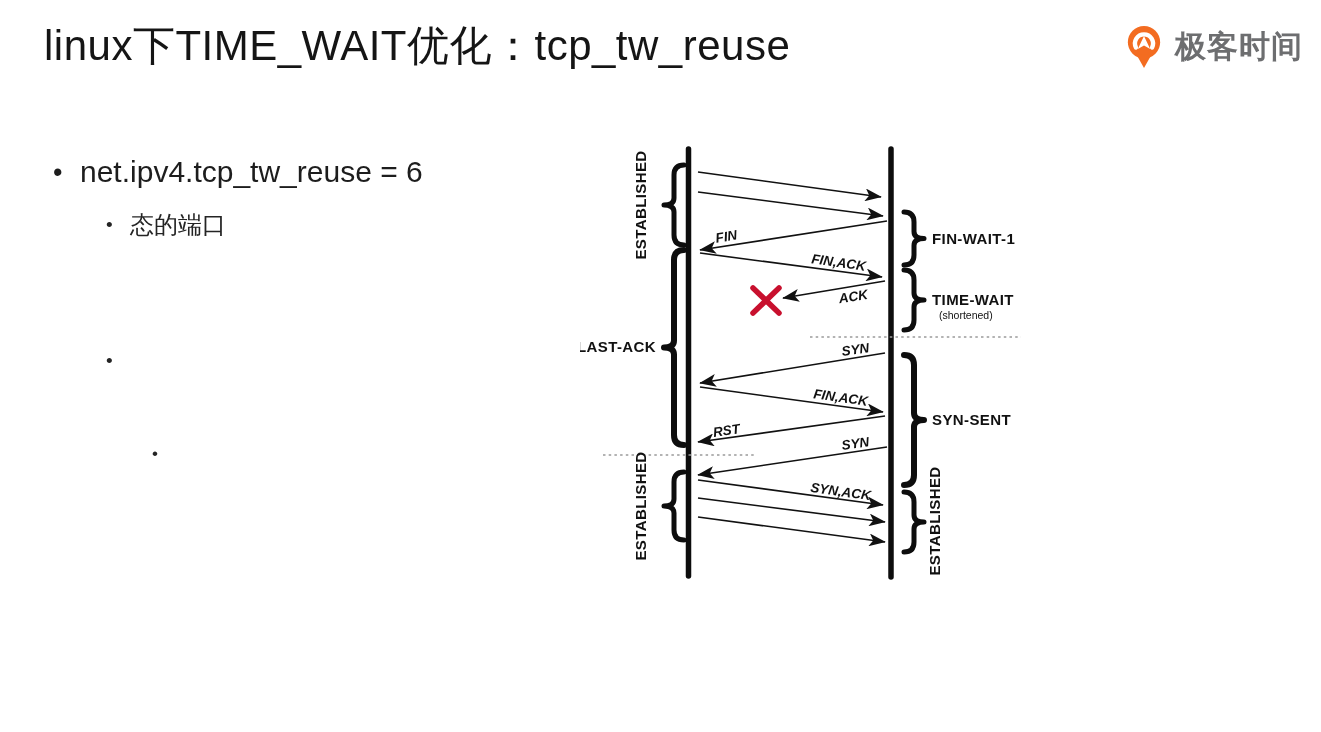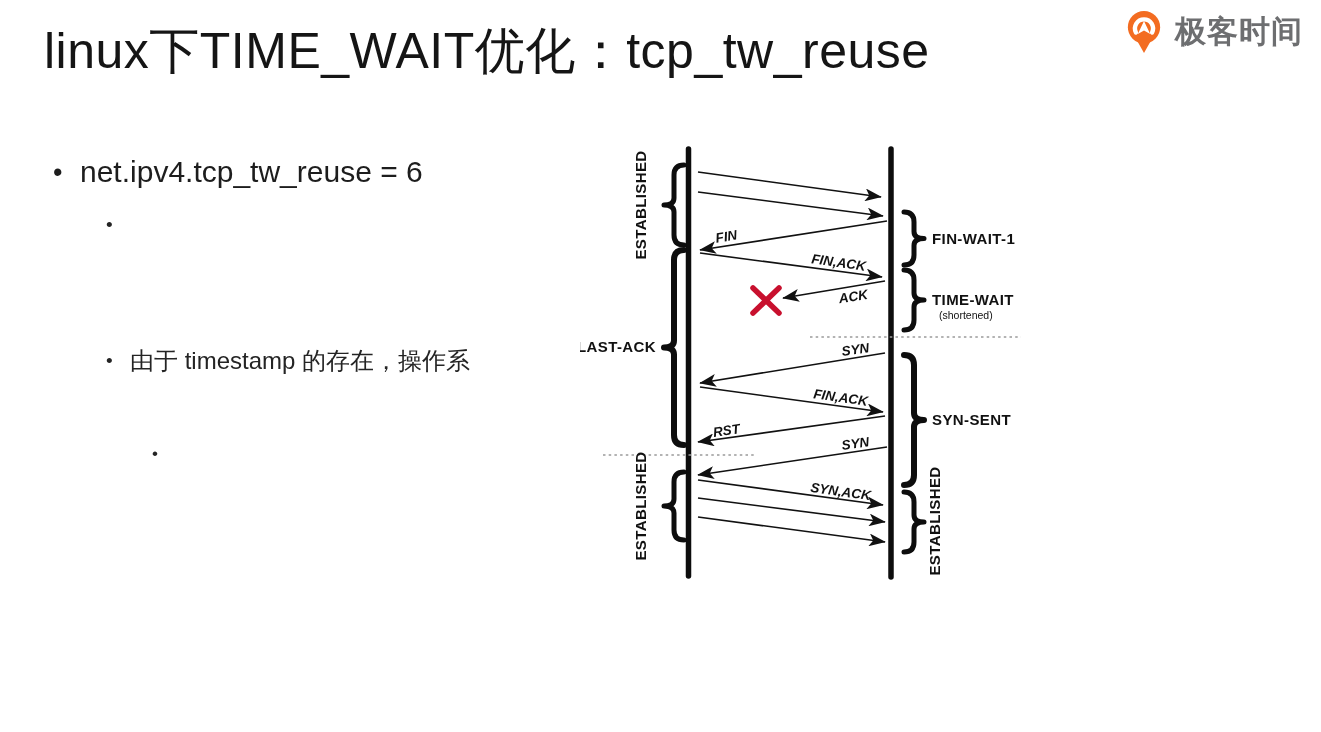--- a/index.html
+++ b/index.html
@@ -2,24 +2,24 @@
 <html><head>
 <meta charset="utf-8">
 <style>
   html,body{margin:0;padding:0;}
   body{
     width:1321px;height:732px;background:#ffffff;position:relative;overflow:hidden;
     font-family:"Liberation Sans","DejaVu Sans",sans-serif;
   }
   .title{
     position:absolute;left:44px;top:18px;margin:0;
-    font-size:50px;font-weight:300;color:#151515;letter-spacing:0.5px;white-space:nowrap;
+    font-size:42px;font-weight:300;color:#151515;letter-spacing:0.5px;white-space:nowrap;
   }
   
-  .logo{position:absolute;right:18px;top:9px;display:flex;align-items:center;gap:12px;}
+  .logo{position:absolute;right:18px;top:24px;display:flex;align-items:center;gap:12px;}
   .logo-text{font-size:31px;font-weight:700;color:#6d6e70;letter-spacing:1px;}
   
   .bullet-row{position:absolute;display:flex;align-items:flex-start;color:#1d1d1d;}
   .b1{left:46px;top:150px;font-size:30px;line-height:44px;}
   .b1 .marker{width:34px;padding-left:7px;box-sizing:border-box;font-size:27px;}
   .sub{font-size:24px;line-height:46px;color:#242424;}
   .sub .marker{width:32px;padding-left:8px;box-sizing:border-box;font-size:19px;}
   .sub1{left:98px;top:202px;}
   .sub2{left:98px;top:338px;}
   .b3{left:146px;top:431px;font-size:22px;line-height:45px;color:#242424;}
@@ -56,27 +56,27 @@
   </div>
 
   <div class="bullet-row b1">
     <span class="marker">•</span>
     <span>net.ipv4.tcp_tw_reuse = 6</span>
   </div>
 
   <div class="bullet-row sub sub1">
     <span class="marker">•</span>
     <div class="lines">
+      <div>态的端口</div>
     </div>
   </div>
 
   <div class="bullet-row sub sub2">
     <span class="marker">•</span>
     <div class="lines">
-      <div>由于 timestamp 的存在，操作系</div>
     </div>
   </div>
 
   <div class="bullet-row b3">
     <span class="marker">•</span>
   </div>
 
   <svg class="diagram" width="460" height="450" viewBox="0 0 460 450" aria-hidden="true">
     <defs>
       <marker id="ah" markerWidth="10.5" markerHeight="8" refX="10" refY="4" orient="auto">

